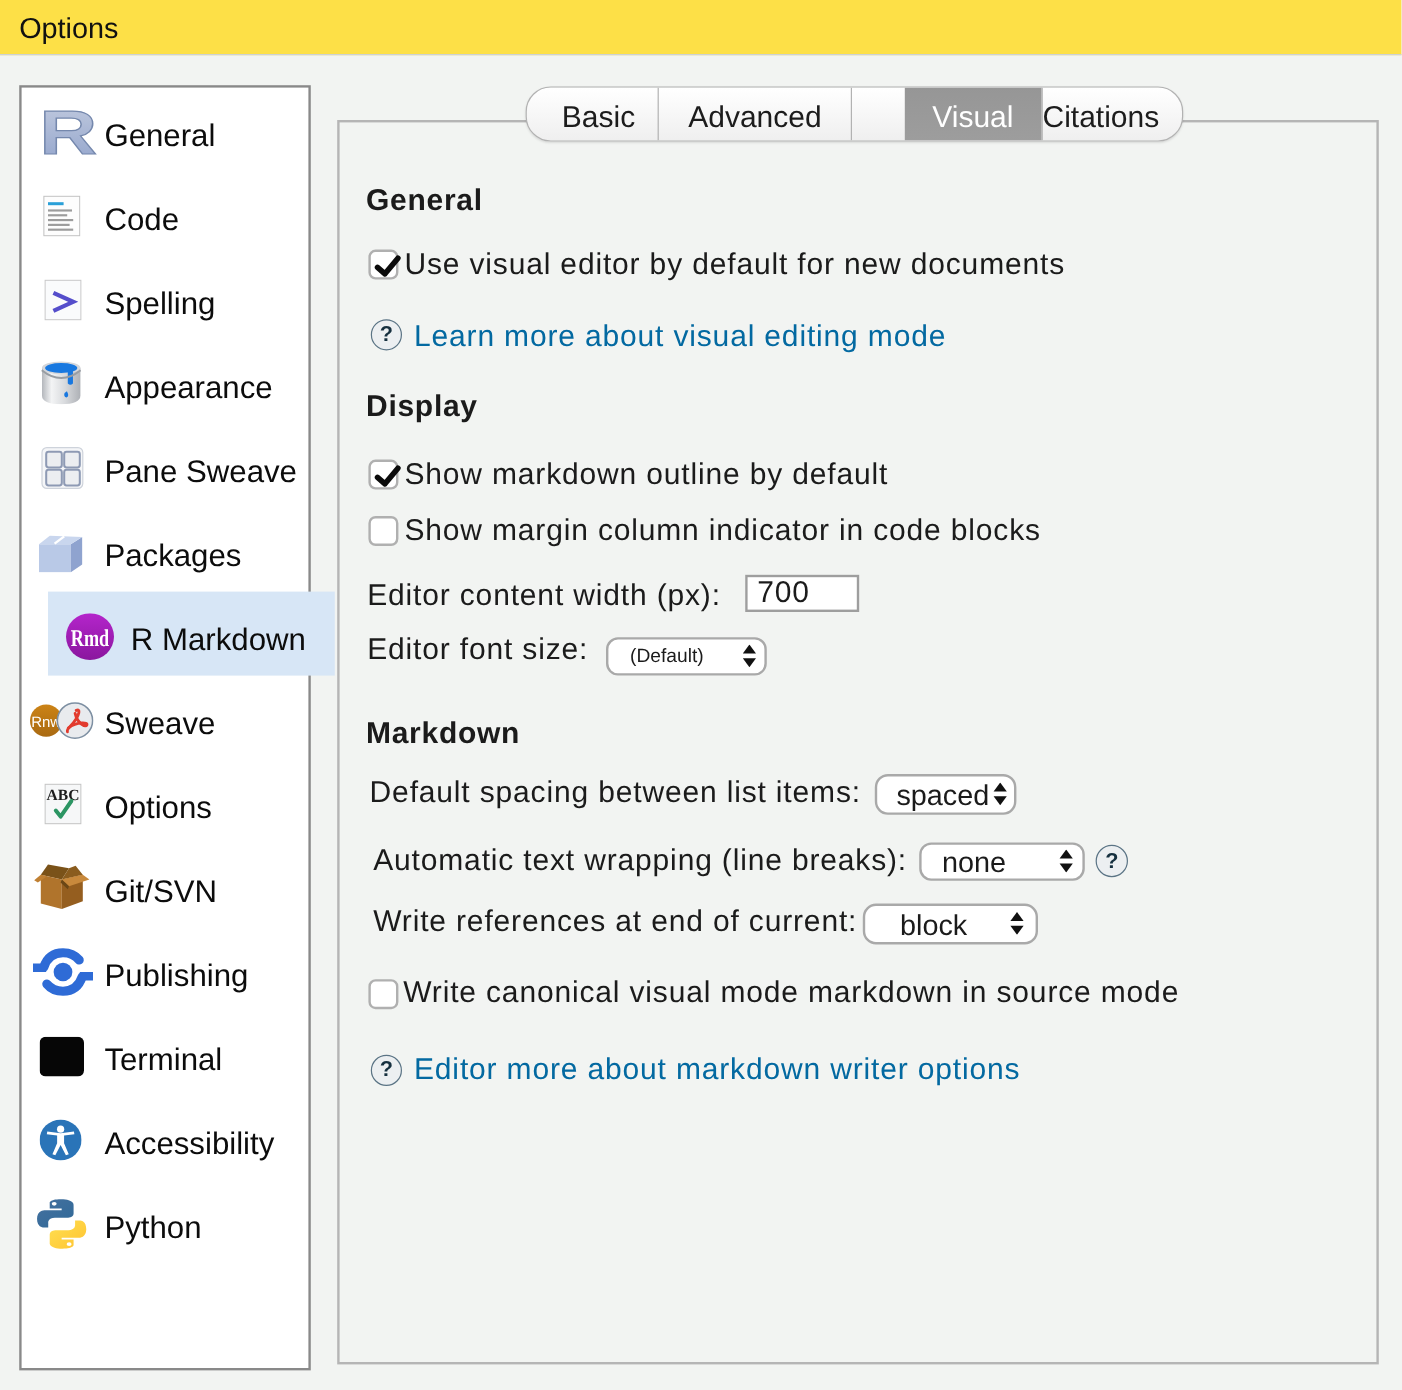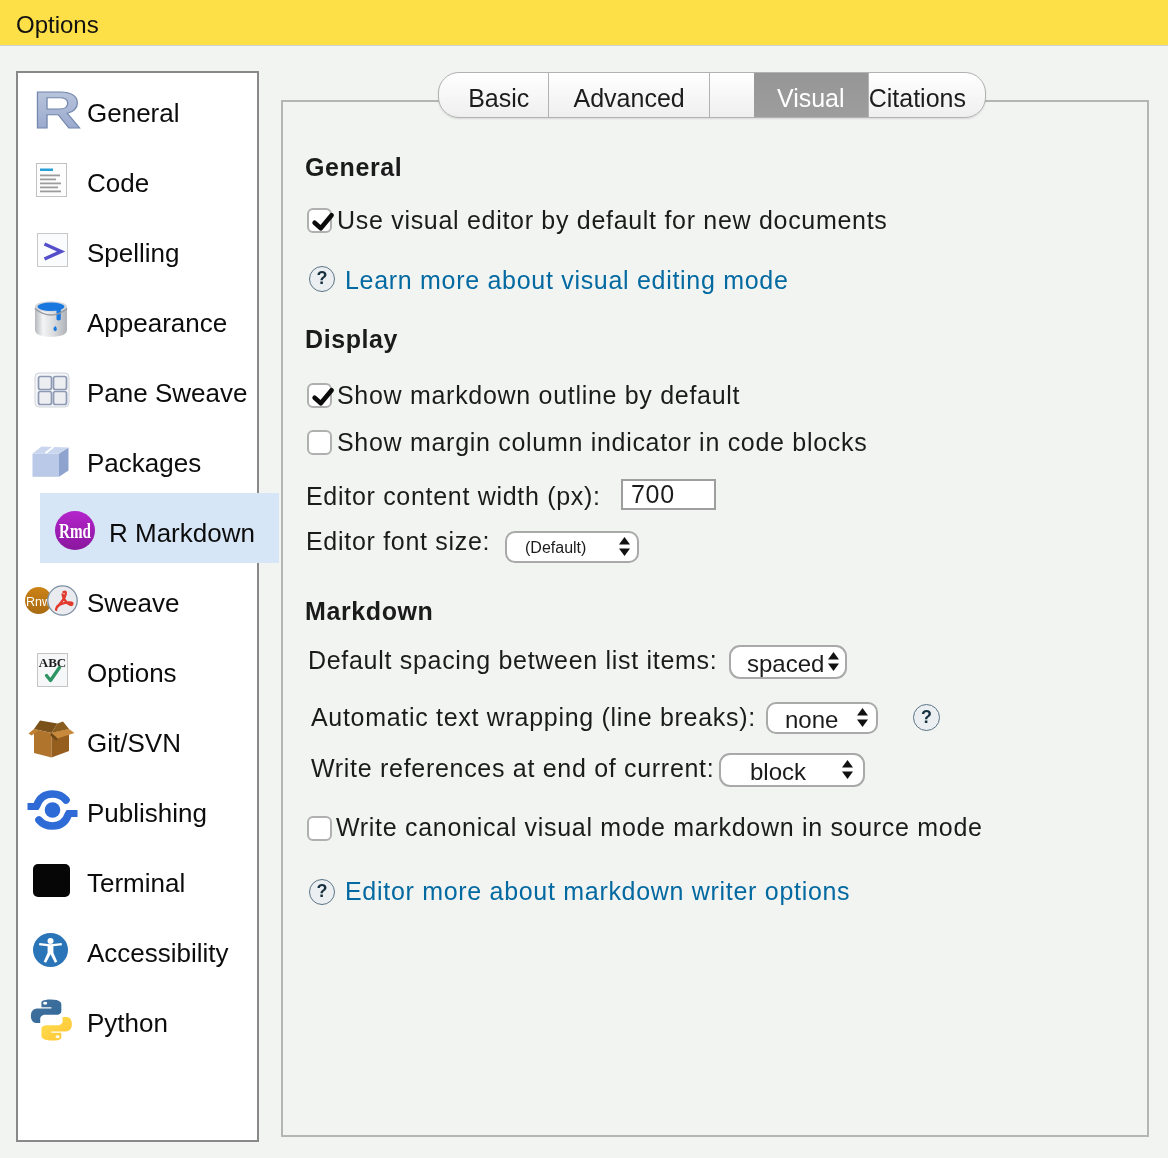--- a/index.html
+++ b/index.html
@@ -330,21 +330,21 @@
 <div class="t" style="left:308px; top:648px;">Default spacing between list items:</div>
 <div class="dd" style="left:729px; top:645px; width:118px; height:34px; border-radius:11px;">
   <div class="dtx" style="left:16px; top:5px;">spaced</div>
   <svg style="right:5px; top:5px;" width="13" height="19" viewBox="0 0 13 19">
       <path d="M6.5 0 L12 7.5 L1 7.5 Z" fill="#111"></path>
       <path d="M6.5 19 L12 11.5 L1 11.5 Z" fill="#111"></path>
     </svg>
 </div>
 
 <div class="t" style="left:311px; top:705px;">Automatic text wrapping (line breaks):</div>
-<div class="dd" style="left:766px; top:702px; width:112px; height:32px; border-radius:10px;">
+<div class="dd" style="left:766px; top:702px; width:138px; height:32px; border-radius:10px;">
   <div class="dtx" style="left:17px; top:4px;">none</div>
   <svg style="right:7px; top:4px;" width="13" height="19" viewBox="0 0 13 19">
       <path d="M6.5 0 L12 7.5 L1 7.5 Z" fill="#111"></path>
       <path d="M6.5 19 L12 11.5 L1 11.5 Z" fill="#111"></path>
     </svg>
 </div>
 <div class="qc" style="left:913px; top:704px; width:27px; height:27px; line-height:24px;">?</div>
 
 <div class="t" style="left:311px; top:756px;">Write references at end of current:</div>
 <div class="dd" style="left:719px; top:753px; width:146px; height:34px; border-radius:11px;text-decoration:underline;">

